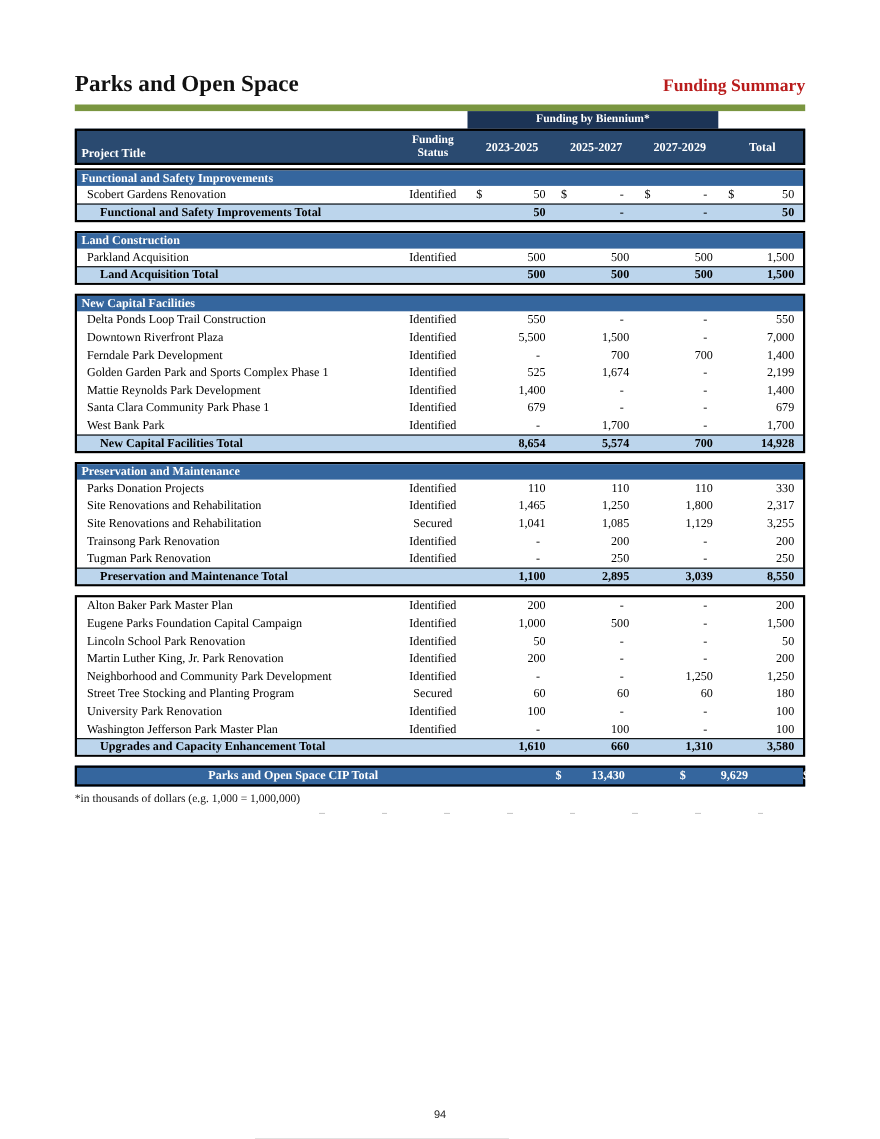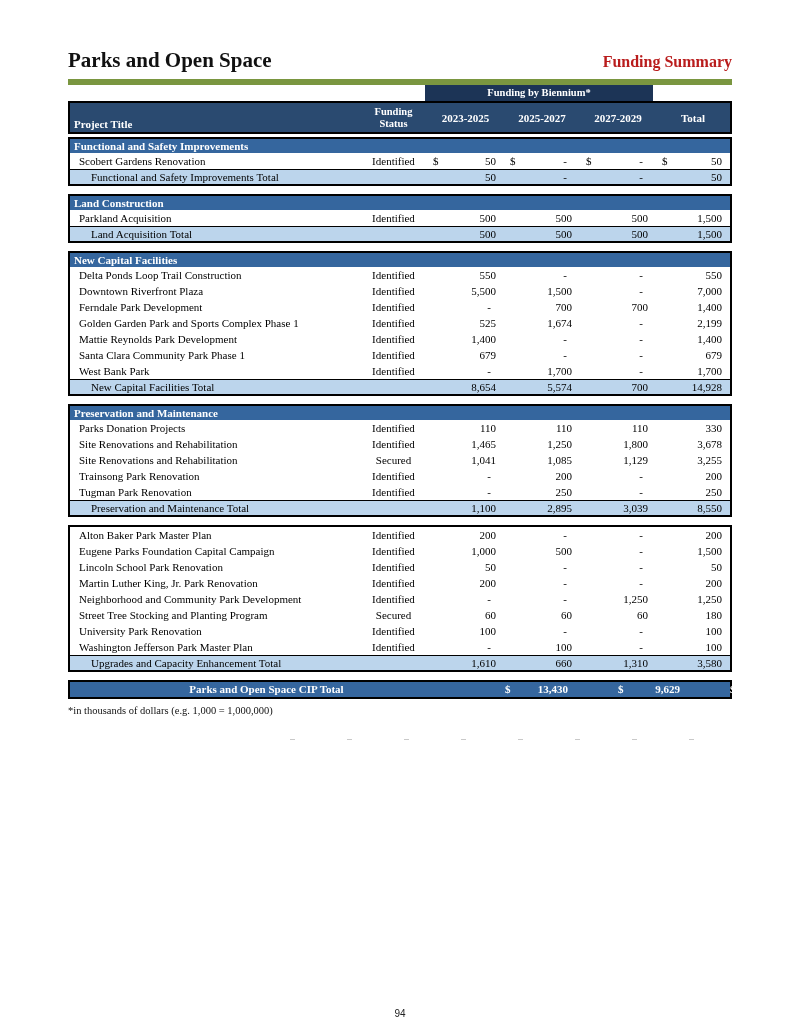--- a/index.html
+++ b/index.html
@@ -15,21 +15,21 @@
   body{background:#888;}
   .page{
     position:relative;
     width:800px;height:1035px;
     background:#ffffff;
     margin:0 auto;
     font-family:"Liberation Serif", serif;
     color:#000;
     overflow:hidden;
   }
-  .content{margin:0 68px;padding-top:48px;}
+  .content{margin:0 68px;padding-top:64px;}
   
   .doc-header{display:flex;justify-content:space-between;align-items:baseline;}
   .doc-title{font-size:21px;font-weight:bold;color:#111;}
   .doc-subtitle{font-size:16px;font-weight:bold;color:#b91c1c;}
   .green-rule{height:6px;background:var(--rule-green);margin-top:6px;}
   
   .table-wrap{font-size:11px;}
   .grid{display:grid;grid-template-columns:290px 67px 77px 76px 76px 1fr;}
   .banner{
     margin-left:357px;width:228px;height:16px;line-height:16px;
@@ -52,21 +52,21 @@
   }
   .row{height:16px;line-height:16px;}
   .cell{overflow:hidden;white-space:nowrap;}
   .c-title{padding-left:9px;}
   .c-status{text-align:center;}
   .num{display:flex;justify-content:flex-end;align-items:center;padding:0 8px 0 6px;}
   .num .cur{margin-right:auto;}
   .num .dash{margin-right:5px;}
   .subtotal{
     height:15px;line-height:14px;background:var(--subtotal-bg);
-    font-weight:normal;border-top:1px solid var(--border);
+    font-weight:bold;border-top:1px solid var(--border);
   }
   .subtotal .label{grid-column:1/3;padding-left:21px;white-space:nowrap;overflow:hidden;}
   .grand-row{
     border:2px solid var(--border);
     height:19px;line-height:15px;background:var(--grand-bg);
     color:#fff;font-weight:bold;align-items:center;gap:36px;
   }
   .grand-row .label{grid-column:1/3;text-align:center;}
   
   .footnote{margin-top:6px;font-size:10.5px;color:#111;}
@@ -331,21 +331,21 @@
               <div class="cell num">
                 <span>1,465</span>
               </div>
               <div class="cell num">
                 <span>1,250</span>
               </div>
               <div class="cell num">
                 <span>1,800</span>
               </div>
               <div class="cell num">
-                <span>3,678</span>
+                <span>2,317</span>
               </div>
             </div>
             <div class="row grid">
               <div class="cell c-title">Site Renovations and Rehabilitation</div>
               <div class="cell c-status">Secured</div>
               <div class="cell num">
                 <span>1,041</span>
               </div>
               <div class="cell num">
                 <span>1,085</span>

